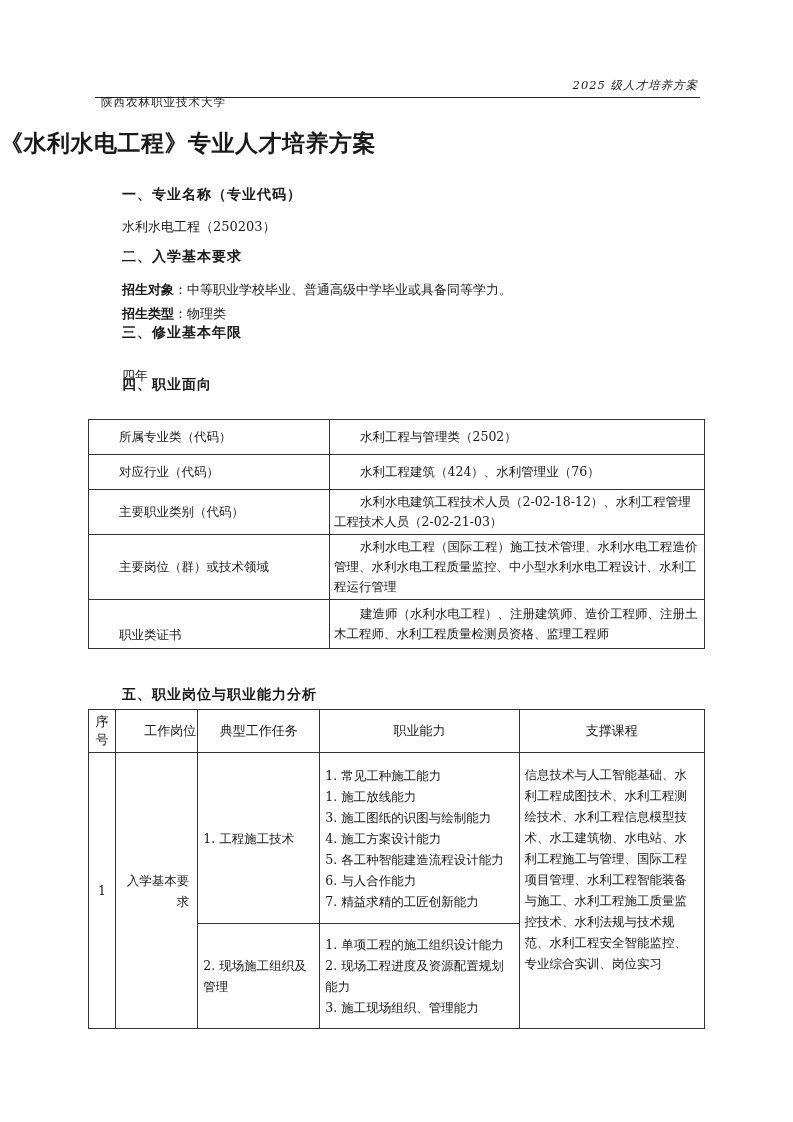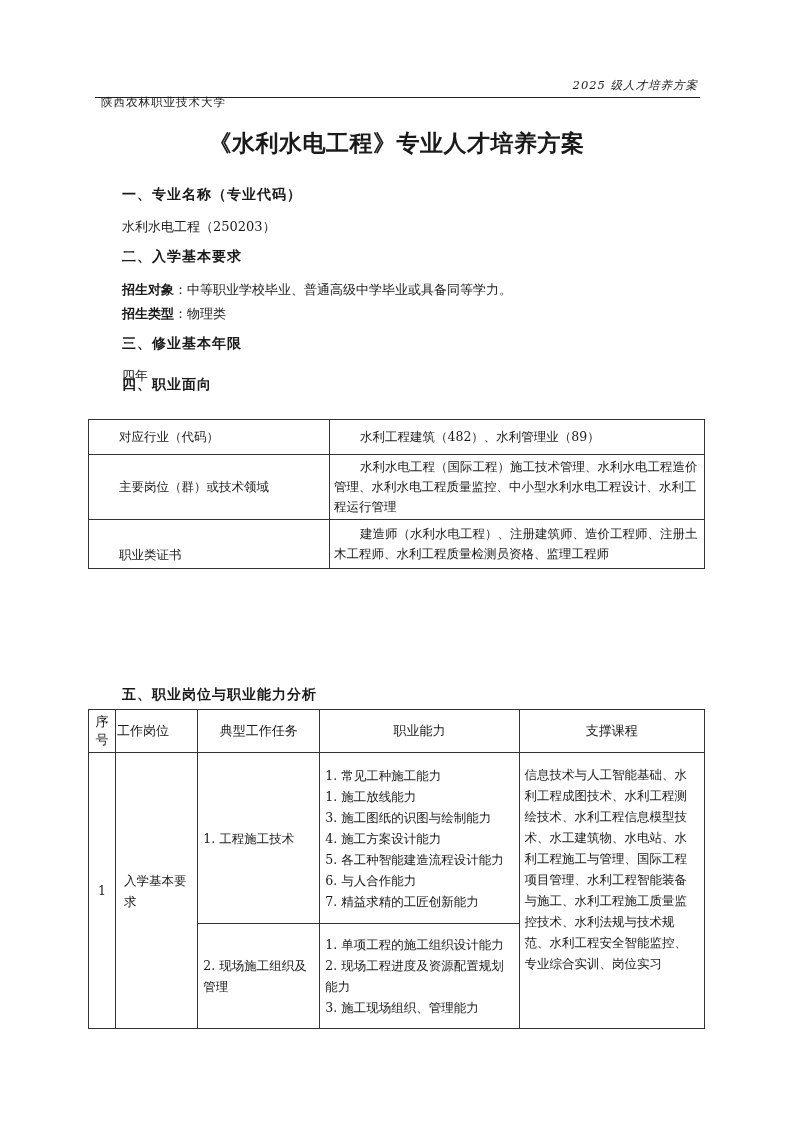--- a/index.html
+++ b/index.html
@@ -1,33 +1,33 @@
 <!DOCTYPE html>
 <html><head>
 <meta charset="utf-8">
 <style>
   html, body { margin: 0; padding: 0; background: #ffffff; }
   body { width: 793px; height: 1122px; position: relative; font-family: "DejaVu Serif", "Liberation Serif", serif; color: #1a1a1a; overflow: hidden; }
   .page-header { position: absolute; left: 95px; top: 77px; width: 605px; height: 20px; border-bottom: 1.5px solid #222; font-size: 11.5px; }
   .page-header .left { position: absolute; left: 6px; top: 18px; letter-spacing: 1px; }
   .page-header .right { position: absolute; right: 2px; top: 1px; font-style: italic; letter-spacing: 1px; }
-  .doc-title { position: absolute; left: 0; width: 793px; top: 128px; text-align: center; font-size: 23px; font-weight: bold; letter-spacing: 0.5px; }
+  .doc-title { position: absolute; left: 0; width: 793px; top: 128px; text-align: left; font-size: 23px; font-weight: bold; letter-spacing: 0.5px; }
   .h { position: absolute; left: 122px; font-family: "DejaVu Sans", "Liberation Sans", sans-serif; font-size: 14px; font-weight: bold; letter-spacing: 1px; }
   .p { position: absolute; left: 122px; font-size: 13px; }
   .p b { font-family: Liberation Mono, monospace; font-weight: bold; }
   table { border-collapse: collapse; position: absolute; font-size: 12.5px; }
   td, th { border: 1px solid #333; }
   .t4 { left: 88px; top: 419px; width: 617px; }
   .t4 td.k { width: 210px; padding: 0 0 0 30px; height: 34px; vertical-align: middle; }
   .t4 td.v { padding: 2px 4px; line-height: 20px; }
   .t5 { left: 88px; top: 709px; width: 617px; }
   .t5 th { font-weight: normal; height: 40px; font-size: 13px; }
   .t5 td { vertical-align: middle; padding: 2px 5px; line-height: 21px; }
   .c-seq { width: 16px; text-align: center; margin-left: 24px; }
-  .c-pos { width: 66px; text-align: left; }
+  .c-pos { width: 66px; text-align: right; }
   .c-task { width: 112px; }
   .c-abil { width: 190px; }
   .c-course { width: 176px; }
   .list-line { display: block; }
 </style>
 </head>
 <body>
 
 <div class="page-header">
   <span class="left">陕西农林职业技术大学</span>
@@ -36,30 +36,38 @@
 
 <div class="doc-title">《水利水电工程》专业人才培养方案</div>
 
 <div class="h" style="top:186px">一、专业名称（专业代码）</div>
 <div class="p" style="top:218px">水利水电工程（250203）</div>
 
 <div class="h" style="top:248px">二、入学基本要求</div>
 <div class="p" style="top:281px"><b>招生对象</b><span>：中等职业学校毕业、普通高级中学毕业或具备同等学力。</span></div>
 <div class="p" style="top:305px"><b>招生类型</b><span>：物理类</span></div>
 
-<div class="h" style="top:335px">三、修业基本年限</div>
+<div class="h" style="top:324px">三、修业基本年限</div>
 <div class="p" style="top:367px">四年</div>
 
 <div class="h" style="top:376px">四、职业面向</div>
 
 <table class="t4">
   <tbody>
   <tr>
+    <td class="k">所属专业类（代码）</td>
+    <td class="v" style="padding-left:30px">水利工程与管理类（2502）</td>
+  </tr>
+  <tr>
     <td class="k">对应行业（代码）</td>
-    <td class="v" style="padding-left:30px">水利工程建筑（482）、水利管理业（89）</td>
+    <td class="v" style="padding-left:30px">水利工程建筑（424）、水利管理业（76）</td>
+  </tr>
+  <tr>
+    <td class="k" style="height:44px">主要职业类别（代码）</td>
+    <td class="v" style="text-indent:26px">水利水电建筑工程技术人员（2-02-18-12）、水利工程管理工程技术人员（2-02-21-03）</td>
   </tr>
   <tr>
     <td class="k" style="height:62px">主要岗位（群）或技术领域</td>
     <td class="v" style="text-indent:26px">水利水电工程（国际工程）施工技术管理、水利水电工程造价管理、水利水电工程质量监控、中小型水利水电工程设计、水利工程运行管理</td>
   </tr>
   <tr>
     <td class="k" style="height:44px;vertical-align:bottom;padding-bottom:4px">职业类证书</td>
     <td class="v" style="text-indent:26px">建造师（水利水电工程）、注册建筑师、造价工程师、注册土木工程师、水利工程质量检测员资格、监理工程师</td>
   </tr>
 </tbody>

